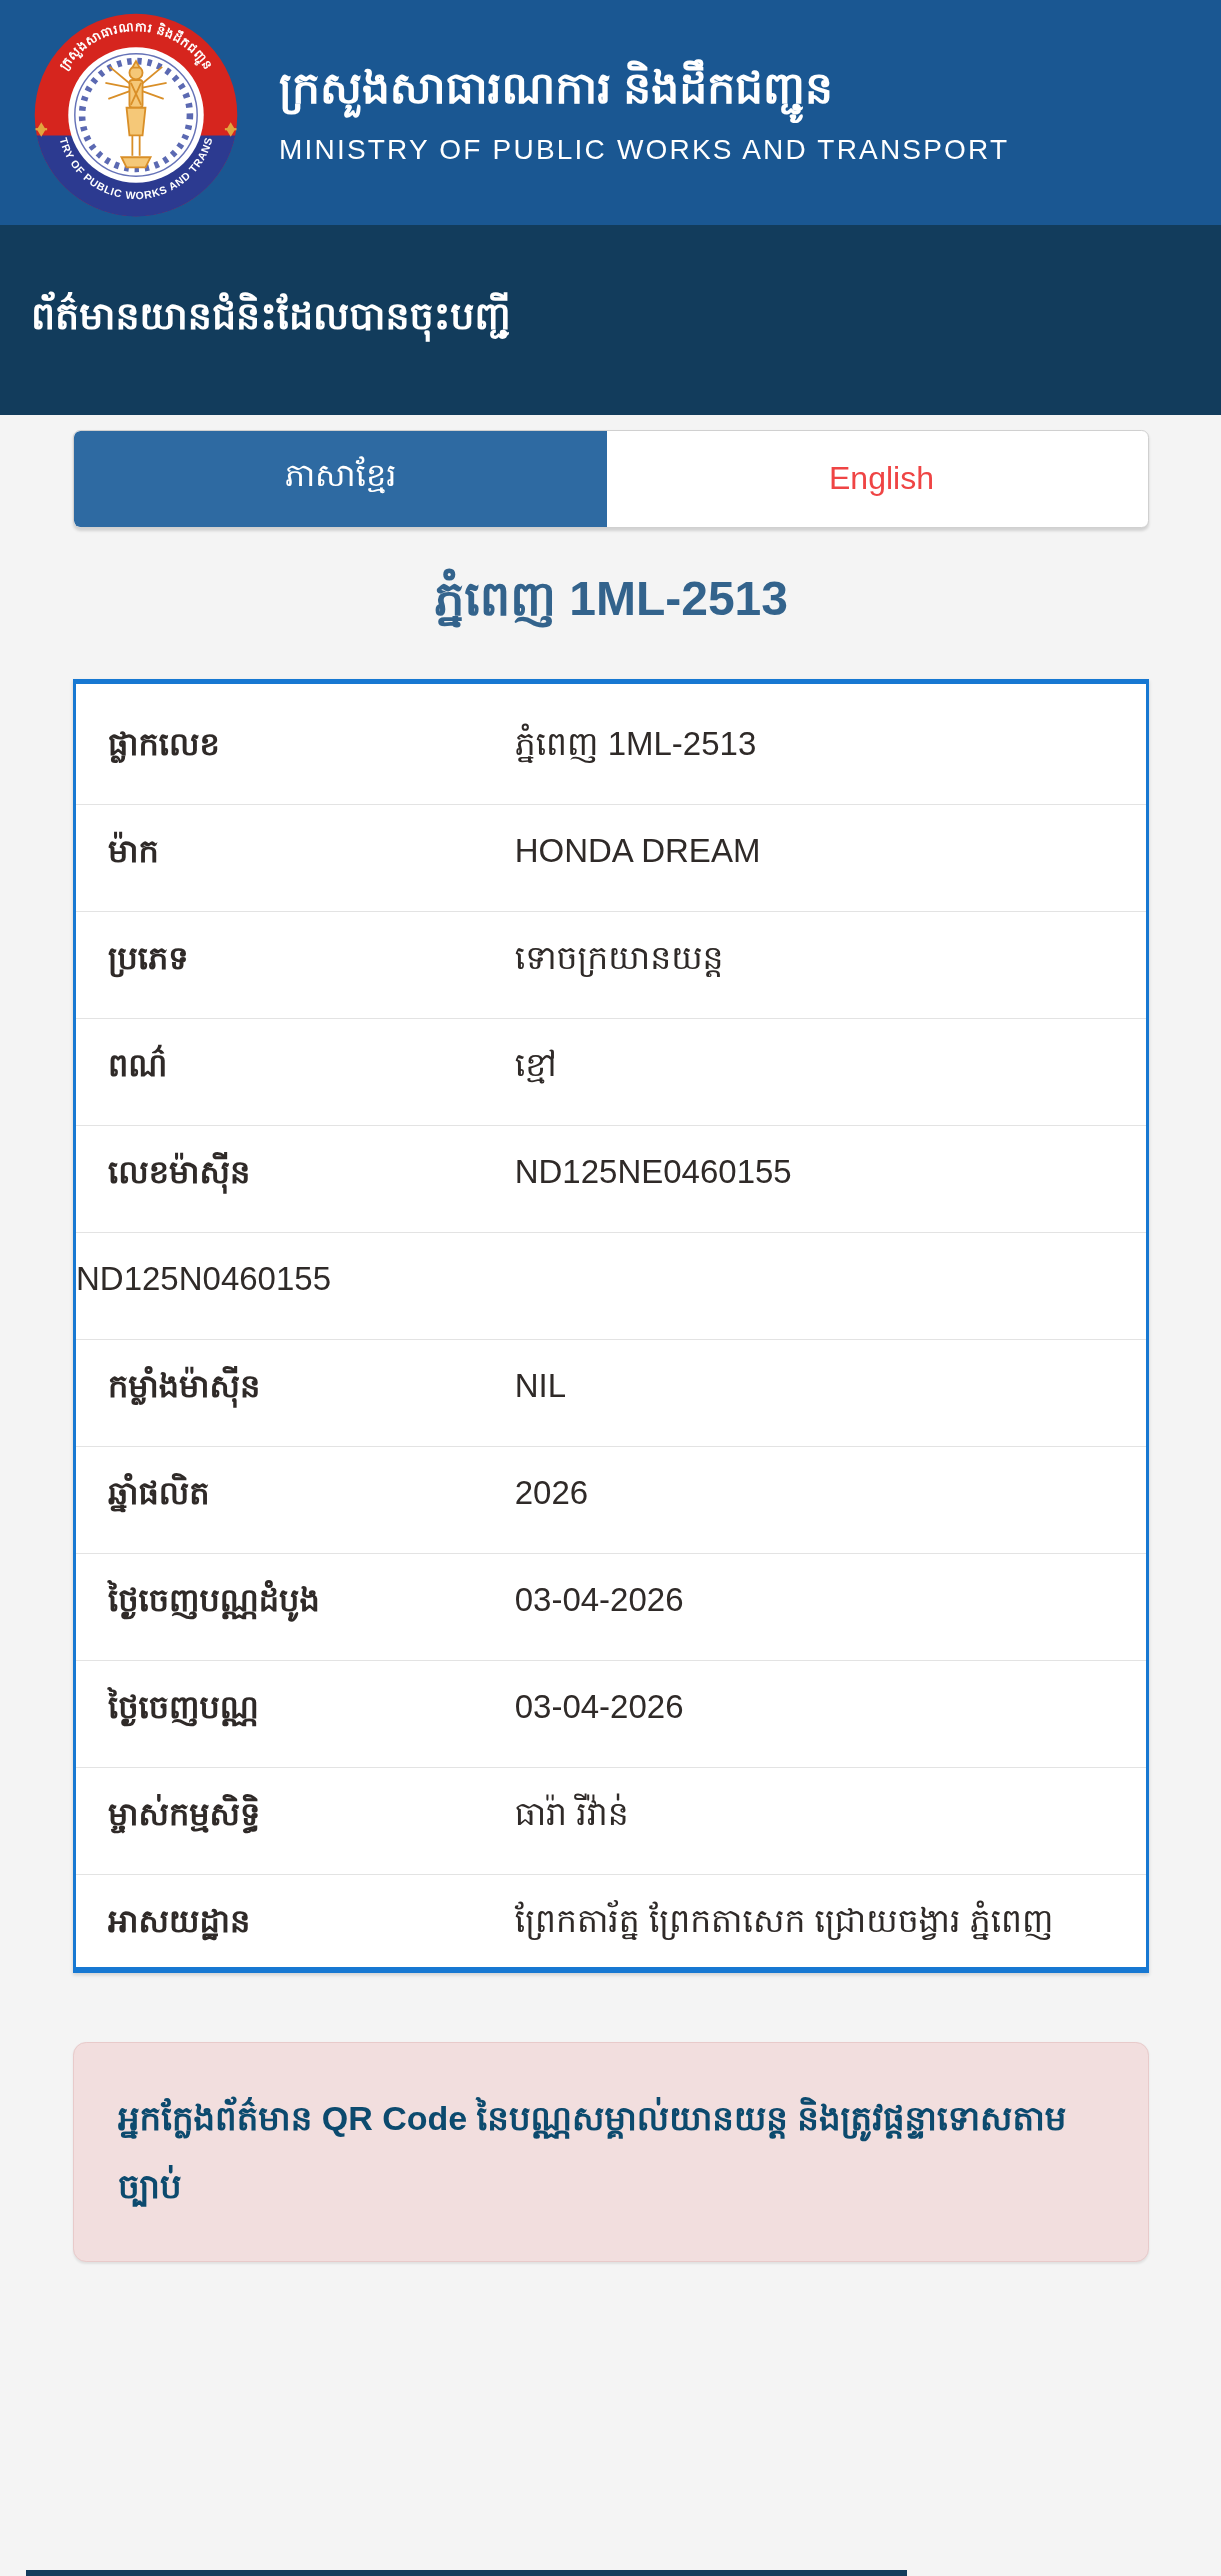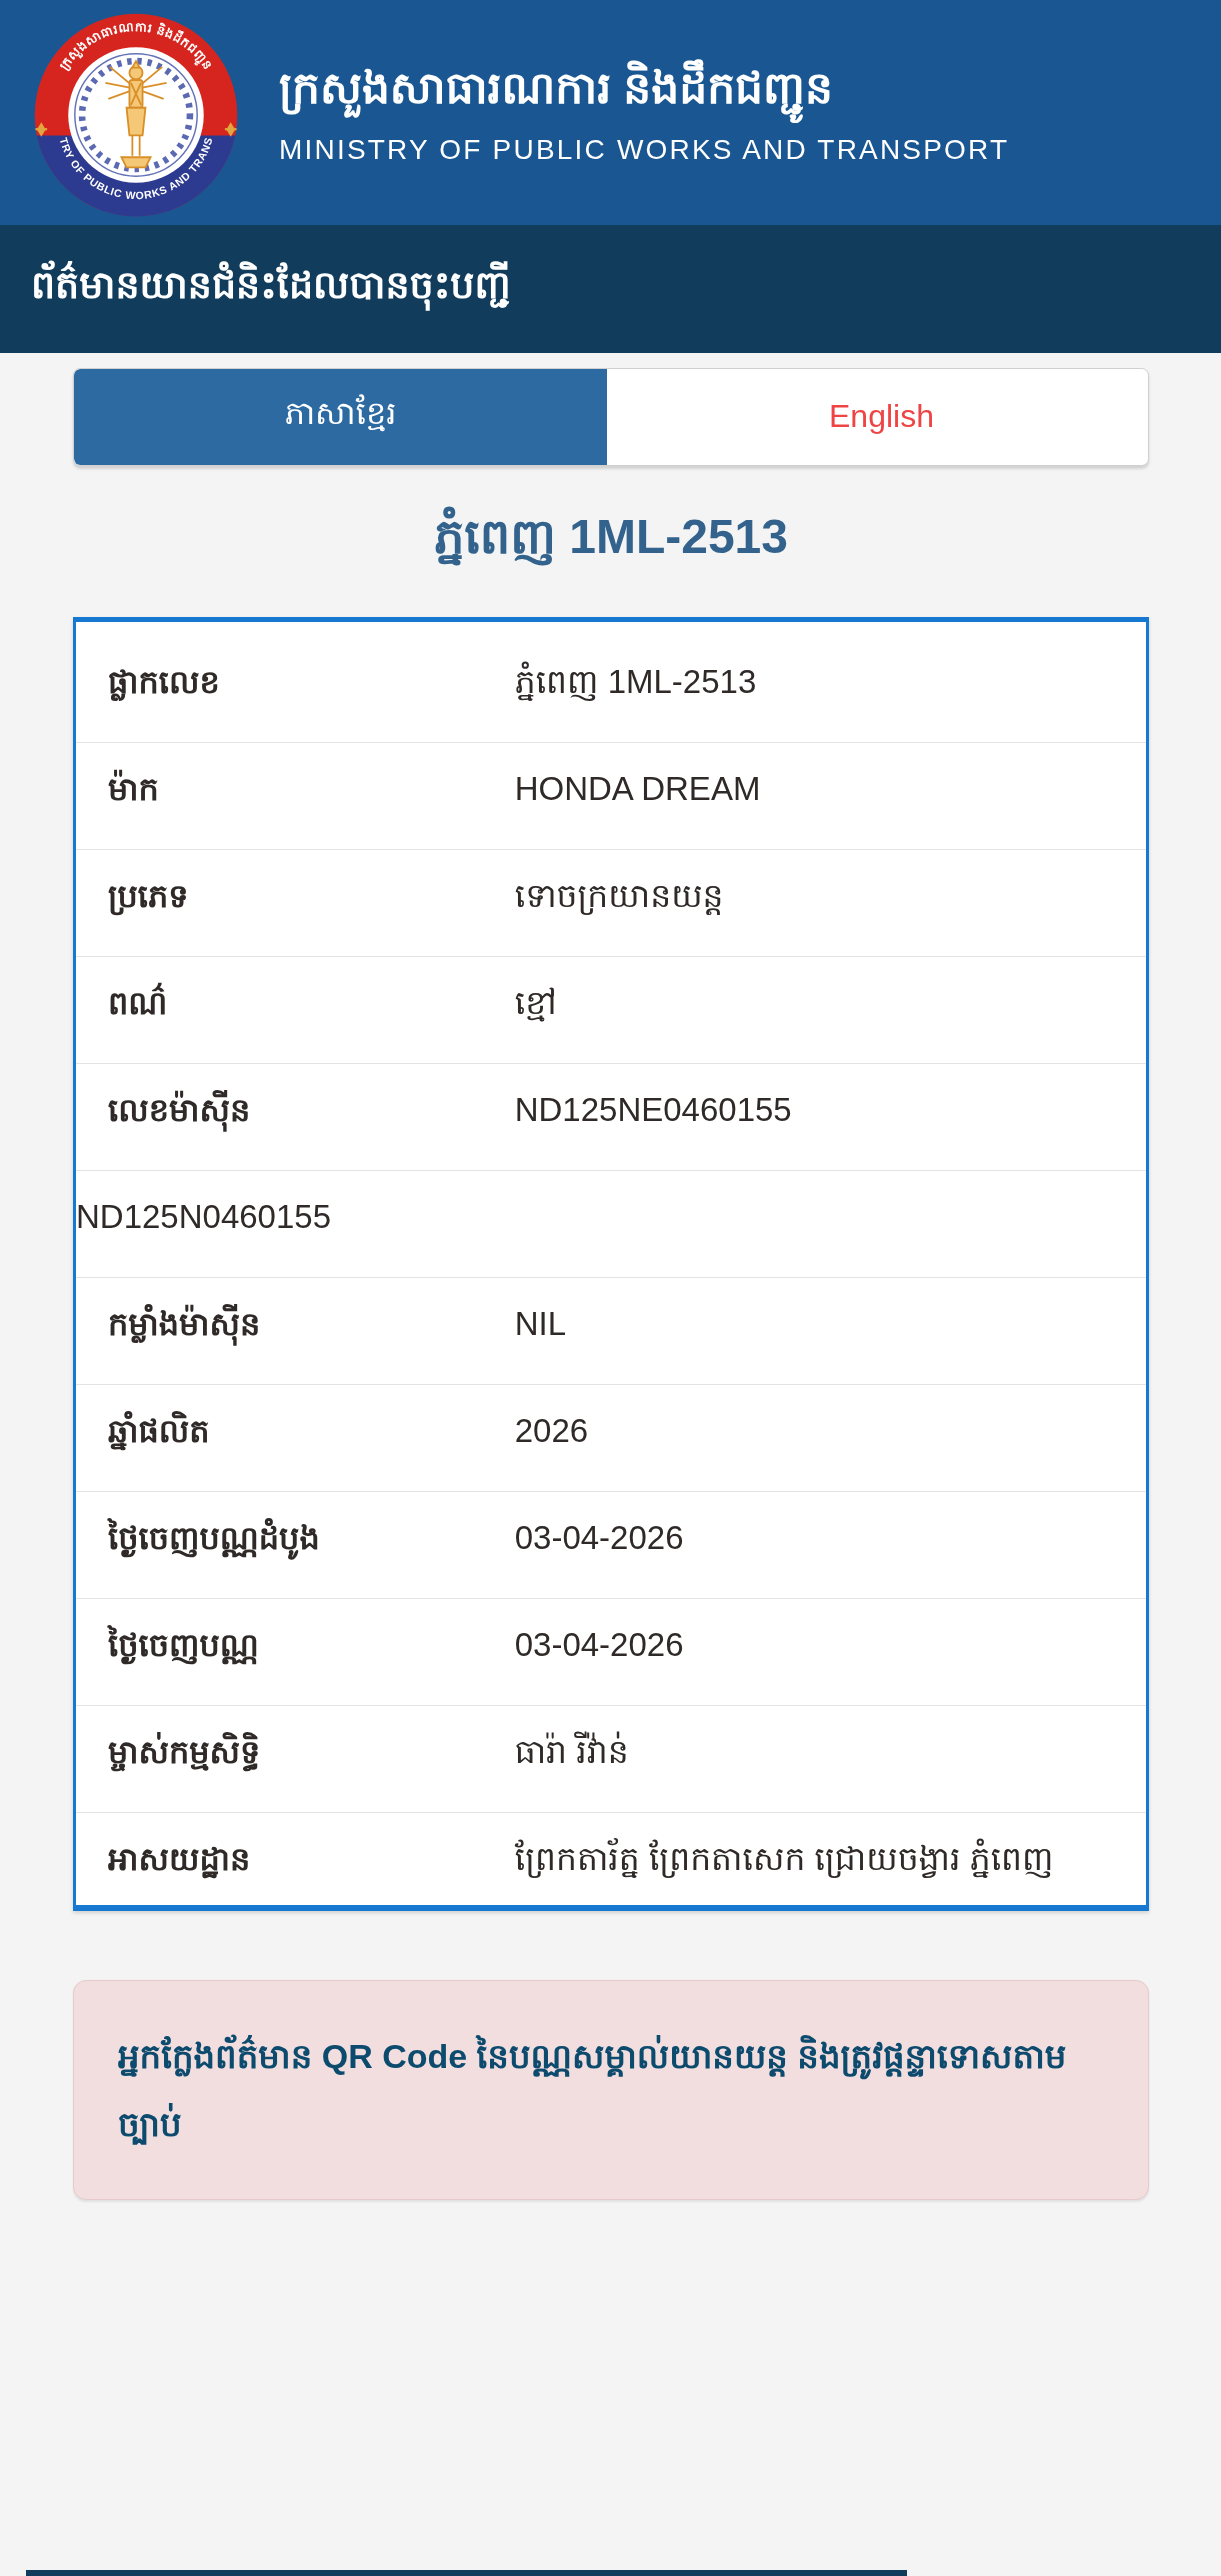--- a/index.html
+++ b/index.html
@@ -7,21 +7,21 @@
   .page{position:relative;width:1222px;height:2576px;background:#f4f4f4;overflow:hidden;}
 
   
   .app-header{height:225px;background:#1a5792;display:flex;align-items:center;padding-left:34px;box-sizing:border-box;}
   .emblem{width:204px;height:204px;flex:0 0 auto;margin-top:4.4px;}
   .header-text{margin-left:41px;color:#ffffff;}
   .ministry-kh{font-size:44px;font-weight:bold;line-height:1.25;margin:0 0 19px 0;}
   .ministry-en{font-size:28px;font-weight:400;letter-spacing:2.2px;margin:0;}
 
   
-  .info-bar{height:128px;background:#123c5c;display:flex;align-items:center;padding-left:31px;box-sizing:border-box;}
+  .info-bar{height:190px;background:#123c5c;display:flex;align-items:center;padding-left:31px;box-sizing:border-box;}
   .info-bar-title{color:#ffffff;font-size:38px;font-weight:600;}
 
   
   .tabs{margin:14.7px 73px 0 73px;height:98px;display:flex;background:#ffffff;
         border:1.5px solid #d0d0d0;border-radius:7.3px;overflow:hidden;
         box-shadow:0 2.2px 2.9px rgba(0,0,0,.14);box-sizing:border-box;gap:8px;}
   .tab{flex:1 1 50%;display:flex;align-items:center;justify-content:center;
        font-size:32px;color:#ef4444;cursor:pointer;}
   .tab.active{background:#2e6aa2;color:#ffffff;border-radius:5.9px 0 0 5.9px;}
 

